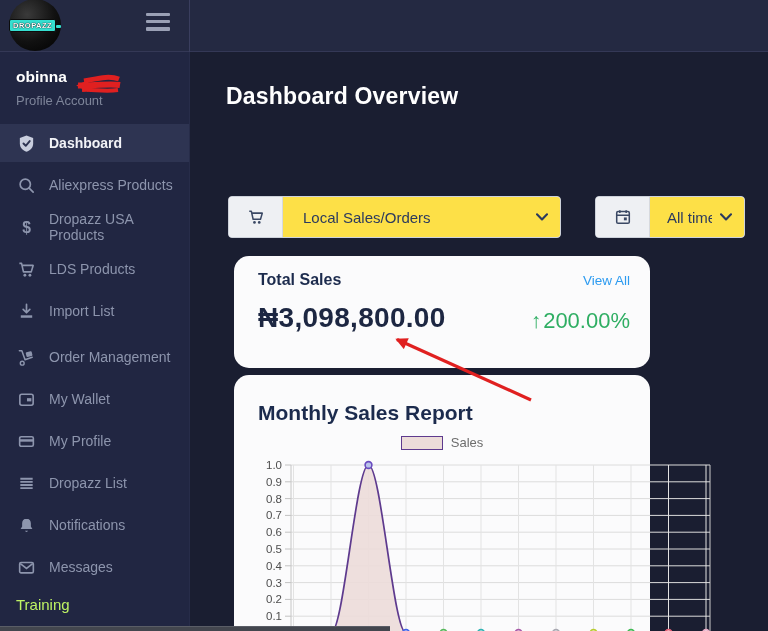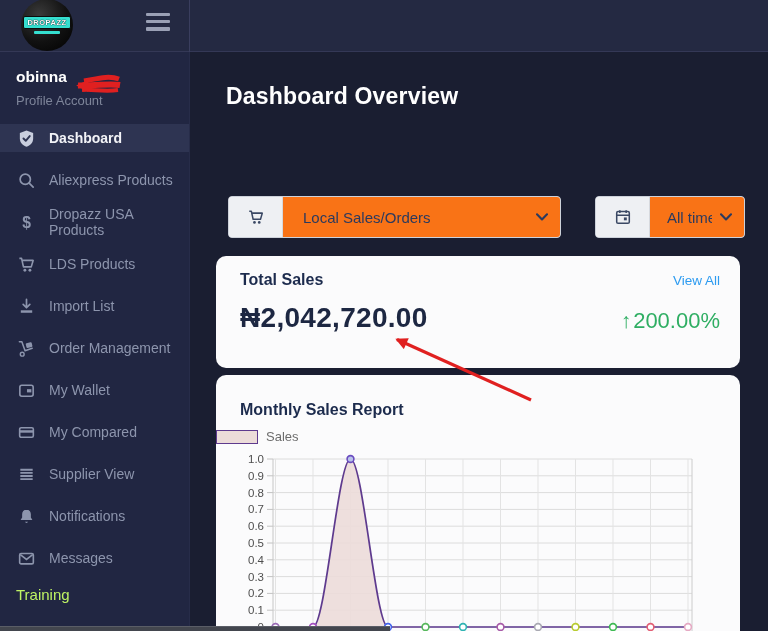--- a/index.html
+++ b/index.html
@@ -17,23 +17,22 @@
     background:#242942; border-bottom:1px solid #343856;
   }
   .topbar-left {
     position:absolute; left:0; top:0; width:190px; height:52px;
     border-right:1px solid #3a3e5e;
   }
   .logo {
     position:absolute; left:9px; top:-1px; width:52px; height:52px;
     border-radius:50%;
     background:radial-gradient(circle at 35% 30%, #3a3a3a 0%, #111 55%, #000 100%);
-    display:flex; flex-direction:column; align-items:center; justify-content:center;
+    display:flex; flex-direction:row; align-items:center; justify-content:center;
     cursor:pointer;
-    margin-left:12px;
   }
   .logo-band {
     background:#35dfd0; border:1px solid #0c0c0c; border-radius:2px;
     padding:1px 3px; font-size:7.5px; font-weight:800; color:#fff;
     letter-spacing:.5px; text-shadow:0 0 1px #000, 0 0 1px #000;
   }
   .logo-strip { width:26px; height:3px; background:#35dfd0; margin-top:2px; border-radius:1px; }
   .hamburger {
     position:absolute; left:146px; top:13px; width:25px; height:25px; cursor:pointer;
   }
@@ -43,21 +42,21 @@
   .sidebar {
     position:absolute; left:0; top:52px; width:190px; height:579px;
     background:#212642; border-right:1px solid #272c49;
   }
   .profile { padding:16px 16px 12px 16px; cursor:pointer; }
   .profile-name-row { display:flex; align-items:center; }
   .profile-name { color:#fff; font-weight:700; font-size:15.5px; }
   .profile-sub { color:#7d8499; font-size:13px; margin-top:7px; }
   .nav { margin-top:4px; }
   .nav-item {
-    height:28px; margin-bottom:14px; display:flex; align-items:center;
+    height:38px; margin-bottom:4px; display:flex; align-items:center;
     padding-left:16px; color:#8d95ad; font-size:14px; cursor:pointer;
   }
   .nav-item .nicon { width:20px; height:20px; margin-right:13px; flex:0 0 20px; display:flex; align-items:center; justify-content:center; }
   .nav-item.active { background:#2e3452; color:#f2f3f7; font-weight:700; }
   .nav-item.gap8 { margin-top:8px; }
   .nav-section {
     margin-top:10px; padding-left:16px; color:#bef264; font-weight:400; font-size:15px;
   }
 
   
@@ -67,45 +66,45 @@
     color:#fff; font-size:23px; font-weight:800; letter-spacing:.2px;
   }
   .filter-row { position:absolute; left:38px; top:144px; display:flex; }
   .input-group { display:flex; height:42px; border-radius:4px; overflow:hidden;
     border:1px solid #cdd2da; background:#fff; }
   .ig-addon {
     width:54px; background:#eef0f3; border-right:1px solid #d6d9de;
     display:flex; align-items:center; justify-content:center; color:#3a4864;
   }
   .ig-select {
-    display:flex; align-items:center; background:#f97316; cursor:pointer;
+    display:flex; align-items:center; background:#fde047; cursor:pointer;
     color:#2c3a5e; font-size:15px; font-weight:500; padding:0 12px 0 20px;
   }
   .ig-select .sel-text { overflow:hidden; white-space:nowrap; }
   .ig-select .chev { margin-left:auto; padding-left:8px; display:flex; }
   .grp-sales .ig-select { width:277px; }
   .grp-time { margin-left:34px; }
   .grp-time .ig-select { width:94px; padding-left:17px; }
   .grp-time .sel-text { max-width:50px; }
 
   
-  .card { position:absolute; left:26px; width:524px; background:#fbfbfc; border-radius:10px; }
+  .card { position:absolute; left:44px; width:416px; background:#fbfbfc; border-radius:15px; }
   .card-sales { top:204px; height:112px; padding:15px 20px 0 24px; }
   .cs-row1 { display:flex; align-items:center; }
   .cs-title { color:#1c2b4d; font-size:16px; font-weight:700; }
   .cs-viewall { margin-left:auto; color:#2d9bf0; font-size:13.5px; font-weight:400; cursor:pointer; }
   .cs-row2 { display:flex; align-items:flex-end; margin-top:13px; }
   .cs-amount { color:#1d2742; font-size:28px; font-weight:800; letter-spacing:.3px; }
   .cs-change { margin-left:auto; color:#2fae63; font-size:22px; font-weight:500; }
   .cs-change .up-arrow { font-size:21px; margin-right:2px; }
   .cs-note { text-align:right; color:#b9bdc6; font-size:15px; margin-top:3px; }
 
   .card-chart { top:323px; height:310px; padding-top:26px; }
-  .cc-title { color:#1c2b4d; font-size:16px; font-weight:700; padding-left:24px; }
-  .cc-legend { margin-top:10px; height:15px; display:flex; align-items:center; }
+  .cc-title { color:#1c2b4d; font-size:21px; font-weight:700; padding-left:24px; }
+  .cc-legend { margin-top:10px; height:15px; display:flex; align-items:center; justify-content:center; }
   .legend-swatch { width:42px; height:14px; border:1.5px solid #7a4f96; background:#ead6d6; }
   .legend-label { color:#6d6d6d; font-size:13px; margin-left:8px; }
   .chart-svg { display:block; margin-top:4px; }
   .chart-svg text { font-family:"Liberation Sans","DejaVu Sans",sans-serif; }
 
   
   .annot-layer { position:absolute; left:0; top:0; width:768px; height:631px; pointer-events:none; z-index:50; }
   .hscroll-thumb {
     position:absolute; left:0; bottom:0; width:390px; height:5px; z-index:60;
     background:#43464e; border-top:1px solid #5a5d66; cursor:pointer;
@@ -209,30 +208,30 @@
       <span>My Wallet</span>
     </div>
 
     <div class="nav-item">
       <span class="nicon">
         <svg width="19" height="19" viewBox="0 0 20 20">
             <rect x="2.8" y="5" width="14.4" height="10" rx="1.6" fill="none" stroke="currentColor" stroke-width="1.7"></rect>
             <rect x="2.8" y="7.6" width="14.4" height="2.6" fill="currentColor"></rect>
           </svg>
       </span>
-      <span>My Compared</span>
+      <span>My Profile</span>
     </div>
 
     <div class="nav-item">
       <span class="nicon">
         <svg width="19" height="19" viewBox="0 0 20 20">
             <path d="M3.5 5 h13 M3.5 8.3 h13 M3.5 11.6 h13 M3.5 14.9 h13" stroke="currentColor" stroke-width="2"></path>
           </svg>
       </span>
-      <span>Supplier View</span>
+      <span>Dropazz List</span>
     </div>
 
     <div class="nav-item">
       <span class="nicon">
         <svg width="19" height="19" viewBox="0 0 20 20">
             <path d="M10 2.6 c-3 0-4.6 2.3-4.6 5.1 v3.4 L3.8 13.8 h12.4 l-1.6-2.7 V7.7 c0-2.8-1.6-5.1-4.6-5.1 z" fill="currentColor"></path>
             <path d="M8.4 15.6 a1.7 1.7 0 0 0 3.2 0 z" fill="currentColor"></path>
           </svg>
       </span>
       <span>Notifications</span>
@@ -292,21 +291,21 @@
       </div>
     </div>
   </div>
 
   <div class="card card-sales">
     <div class="cs-row1">
       <span class="cs-title">Total Sales</span>
       <span class="cs-viewall">View All</span>
     </div>
     <div class="cs-row2">
-      <span class="cs-amount">₦2,042,720.00</span>
+      <span class="cs-amount">₦3,098,800.00</span>
       <span class="cs-change"><span class="up-arrow">↑</span><span>200.00%</span></span>
     </div>
   </div>
 
   <div class="card card-chart">
     <div class="cc-title">Monthly Sales Report</div>
     <div class="cc-legend">
       <span class="legend-swatch" id="legend-swatch" style="background: rgb(236, 220, 217); border-color: rgb(94, 58, 142);"></span>
       <span class="legend-label">Sales</span>
     </div>

